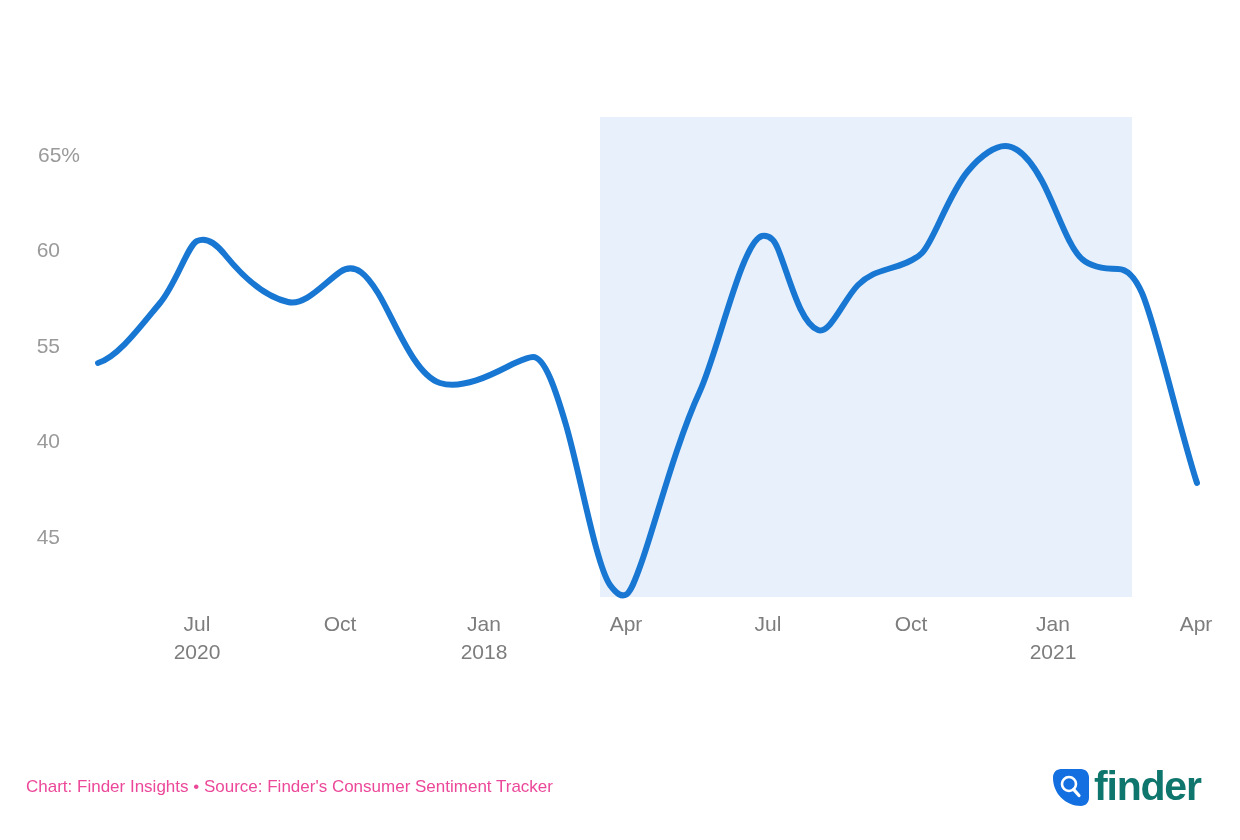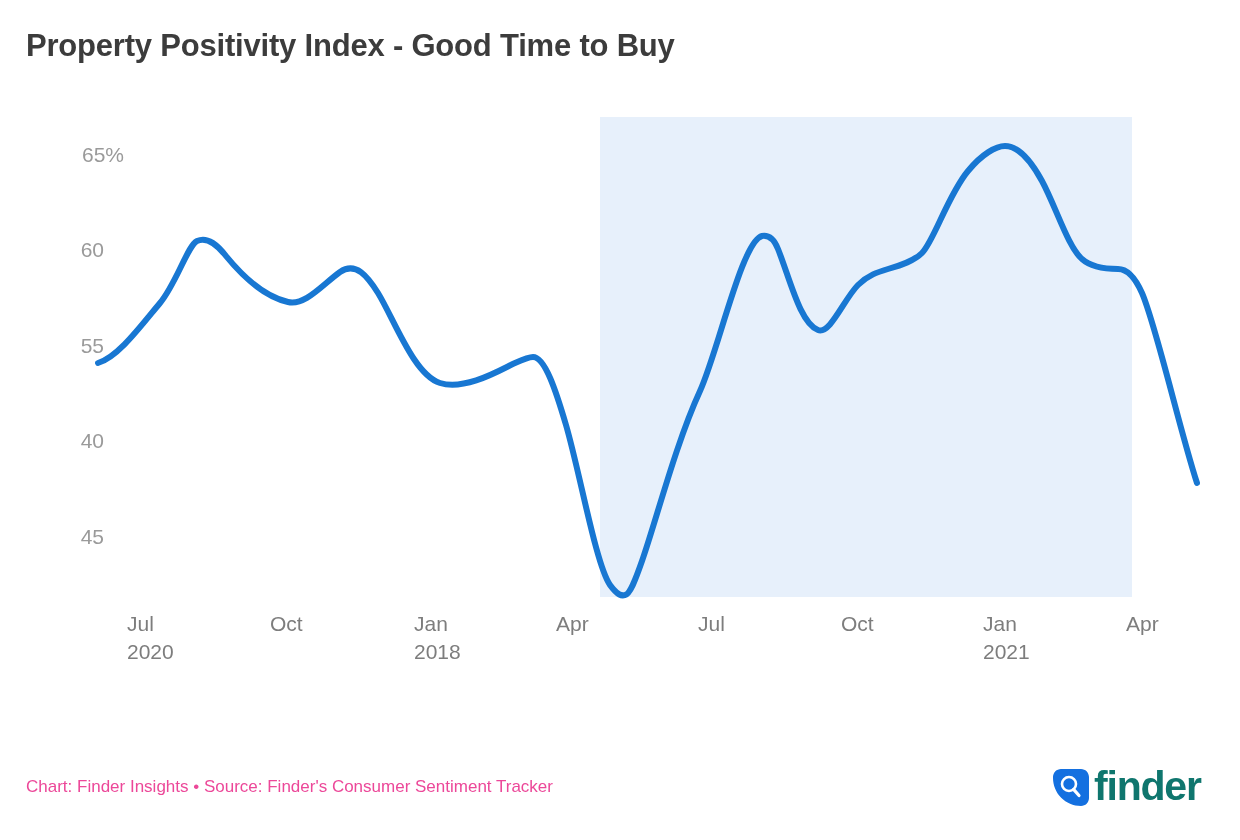--- a/index.html
+++ b/index.html
@@ -43,25 +43,24 @@
     position: absolute;
     left: 0;
     top: 0;
   }
   .ytick {
     position: absolute;
     text-align: right;
     font-size: 21px;
     color: #9a9a9a;
     width: 80px;
-    padding-left: 44px;
   }
   .xtick {
     position: absolute;
-    text-align: left;
+    text-align: center;
     font-size: 21px;
     color: #7d7d7d;
     width: 140px;
     line-height: 1.35;
   }
   .xtick .yr { display: block; }
   .xaxis-wrap {
     position: absolute;
     left: 0;
     top: 610px;
@@ -103,21 +102,20 @@
     color: #0f766e;
     letter-spacing: -1.2px;
     line-height: 48px;
   }
 </style>
 </head>
 <body>
 
 <div id="page">
 
-  <div class="chart-title">Property Positivity Index - Good Time to Buy</div>
 
   <div class="plot-wrap">
     <svg class="plot-svg" width="1240" height="520" viewBox="0 0 1240 520">
       <rect x="600" y="22" width="532" height="480" fill="#e7f0fb"></rect>
       <path fill="none" stroke="#1877d2" stroke-width="6" stroke-linecap="round" stroke-linejoin="round" d="M 98,268
                C 118,262 140,232 160,208
                C 176,189 188,150 197,146
                C 208,141 218,151 226,161
                C 244,183 266,202 288,207
                C 305,211 322,190 340,177

